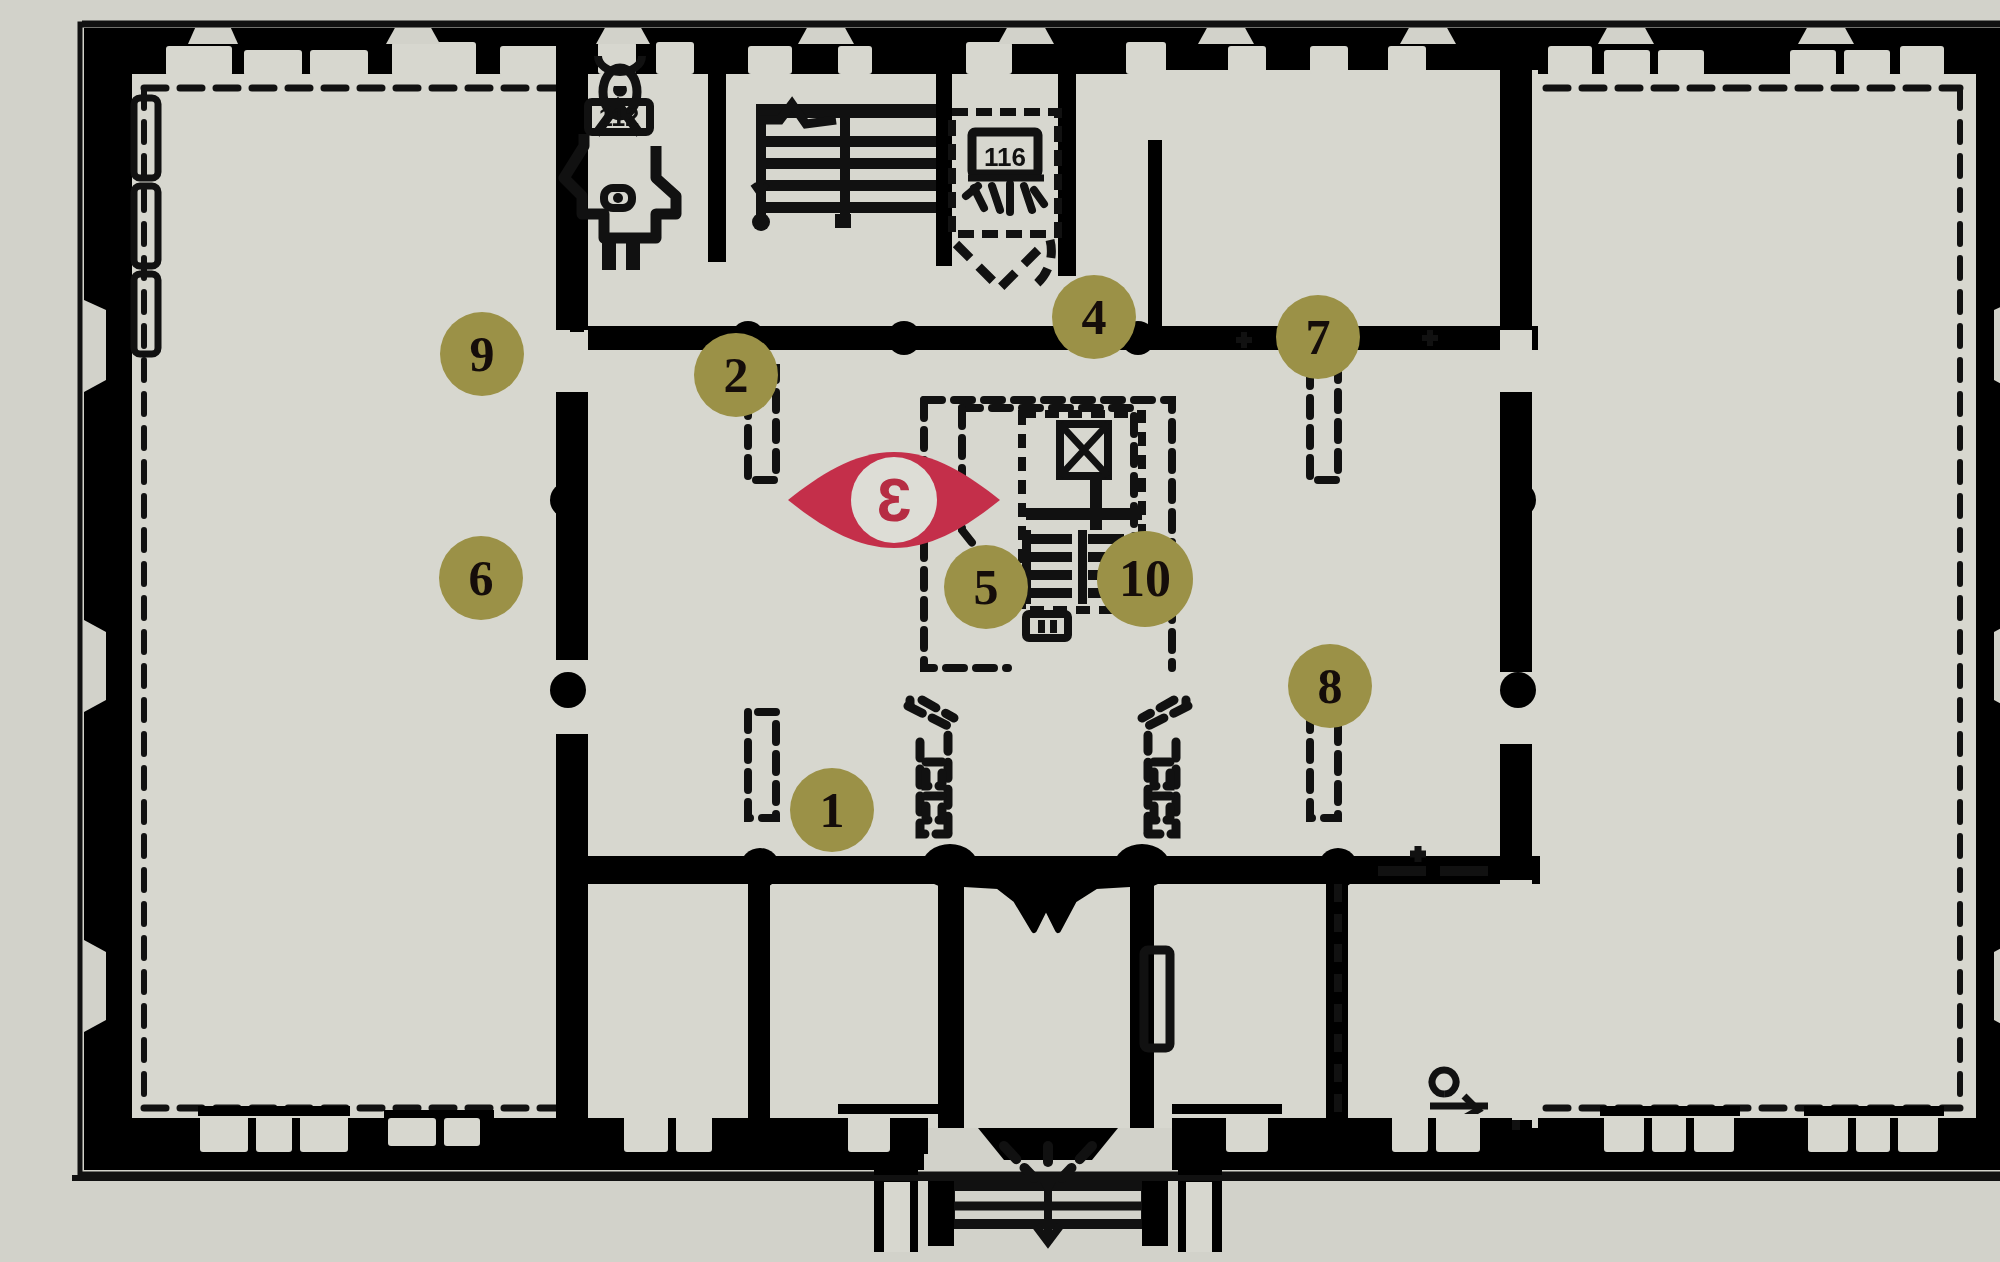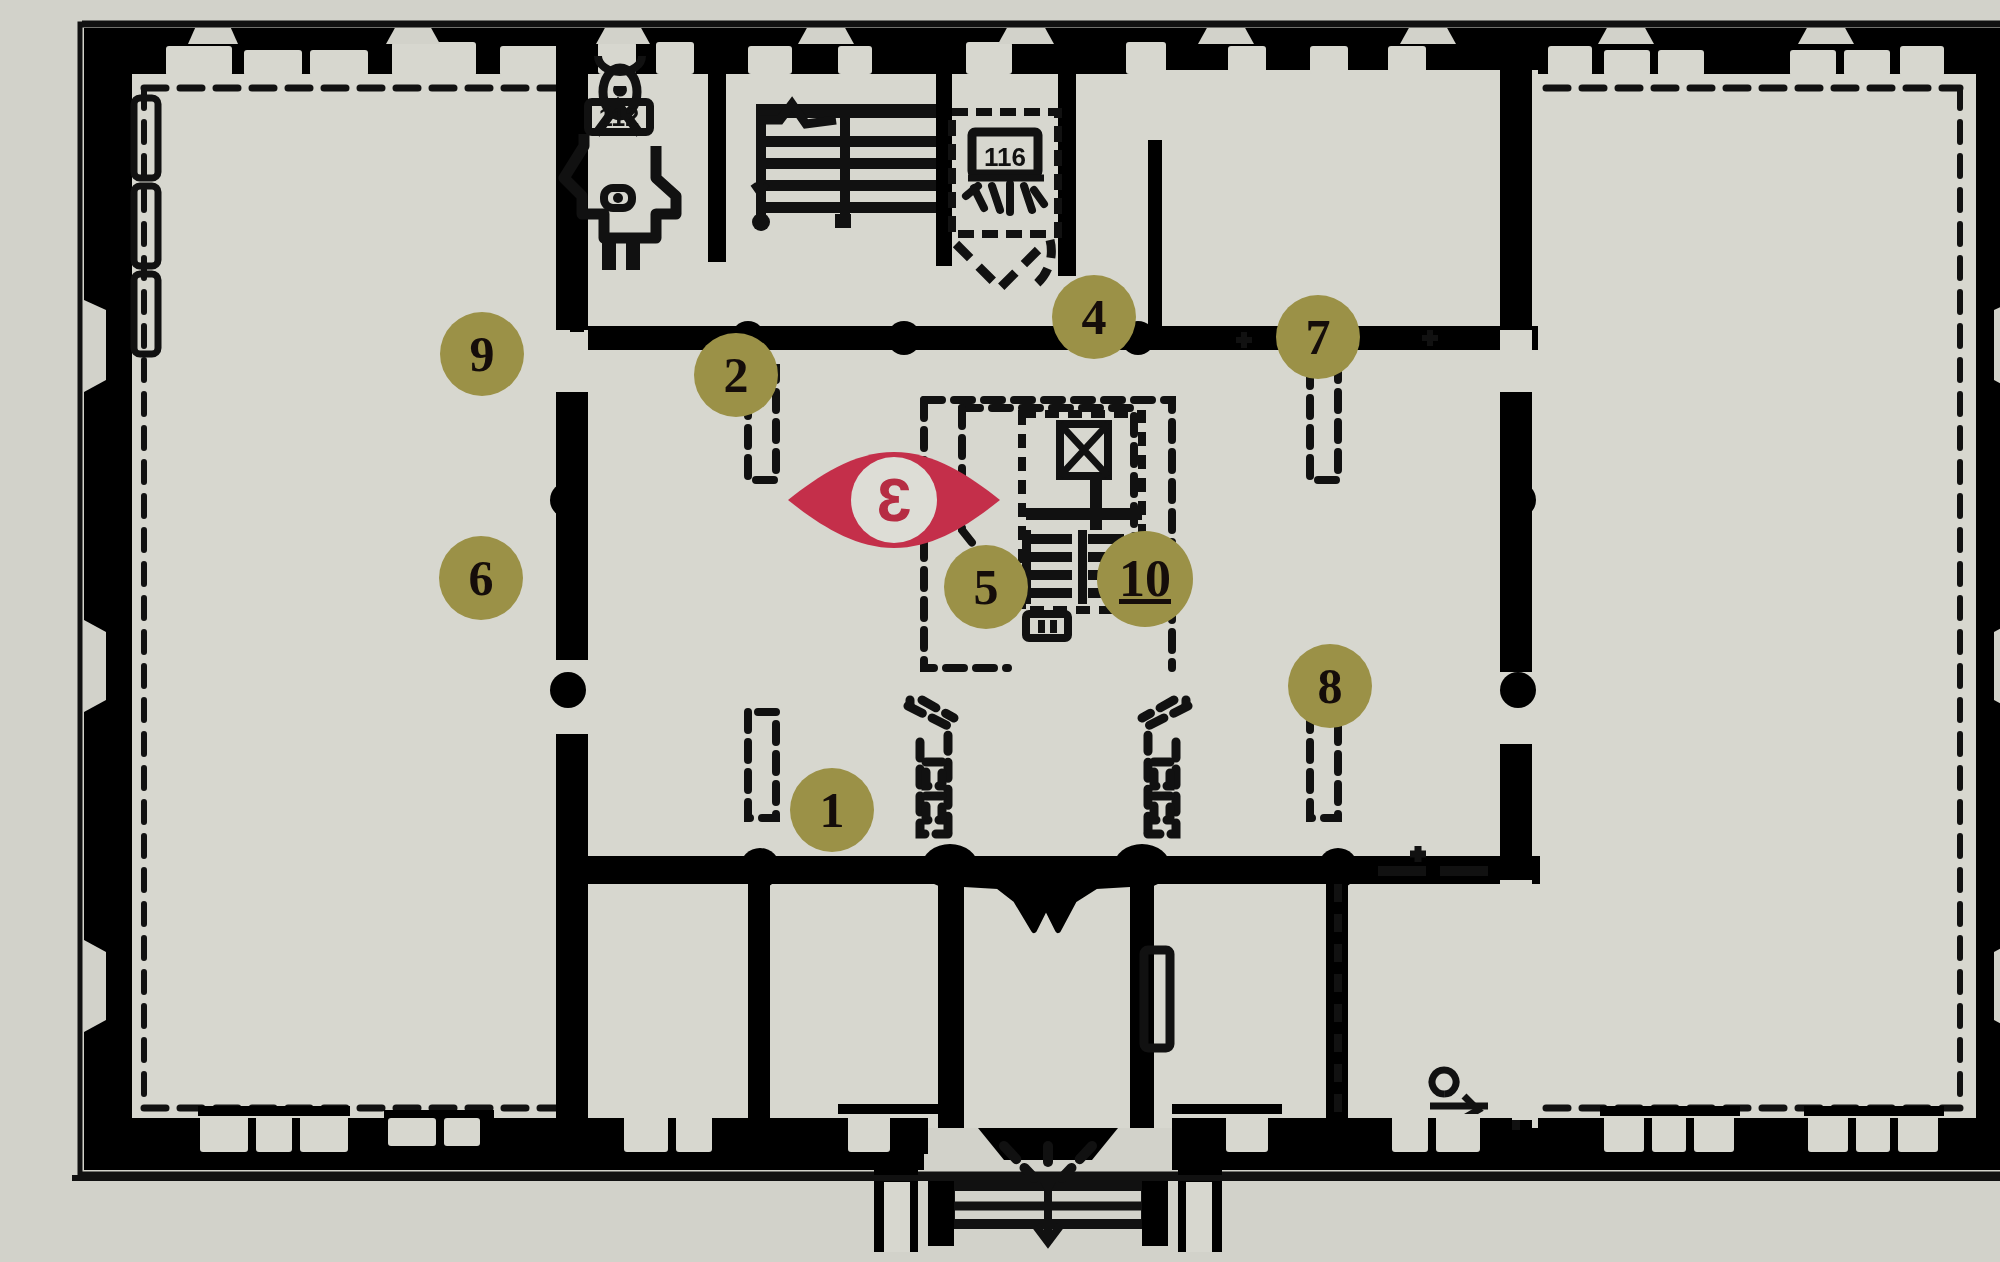--- a/index.html
+++ b/index.html
@@ -450,21 +450,21 @@
 
   <div id="markers-layer">
       <div class="marker m1" style="left: 742px; top: 768px; background: rgb(155, 145, 71); color: rgb(21, 13, 10);">1</div>
       <div class="marker m1" style="left: 646px; top: 333px; background: rgb(155, 145, 71); color: rgb(21, 13, 10);">2</div>
       <div class="marker m1" style="left: 1004px; top: 275px; background: rgb(155, 145, 71); color: rgb(21, 13, 10);">4</div>
       <div class="marker m1" style="left: 896px; top: 545px; background: rgb(155, 145, 71); color: rgb(21, 13, 10);">5</div>
       <div class="marker m1" style="left: 391px; top: 536px; background: rgb(155, 145, 71); color: rgb(21, 13, 10);">6</div>
       <div class="marker m1" style="left: 1228px; top: 295px; background: rgb(155, 145, 71); color: rgb(21, 13, 10);">7</div>
       <div class="marker m1" style="left: 1240px; top: 644px; background: rgb(155, 145, 71); color: rgb(21, 13, 10);">8</div>
       <div class="marker m1" style="left: 392px; top: 312px; background: rgb(155, 145, 71); color: rgb(21, 13, 10);">9</div>
-      <div class="marker m2" style="left: 1049px; top: 531px; background: rgb(155, 145, 71); color: rgb(21, 13, 10); text-decoration: underline;">10</div>
+      <div class="marker m2" style="left: 1049px; top: 531px; background: rgb(155, 145, 71); color: rgb(21, 13, 10);">10</div>
     </div>
 
   <div class="redmark" id="redmark" style="left: 846px; top: 500px;">
     <svg class="lens" viewBox="0 0 220 100">
       <path d="M 110 2 C 150 2 186 26 216 50 C 186 74 150 98 110 98 C 70 98 34 74 4 50 C 34 26 70 2 110 2 Z" fill="#c42f4a"></path>
     </svg>
     <div class="circle"></div>
     <div class="glyph" id="redglyph" style="color: rgb(182, 45, 67);">3</div>
   </div>
 

